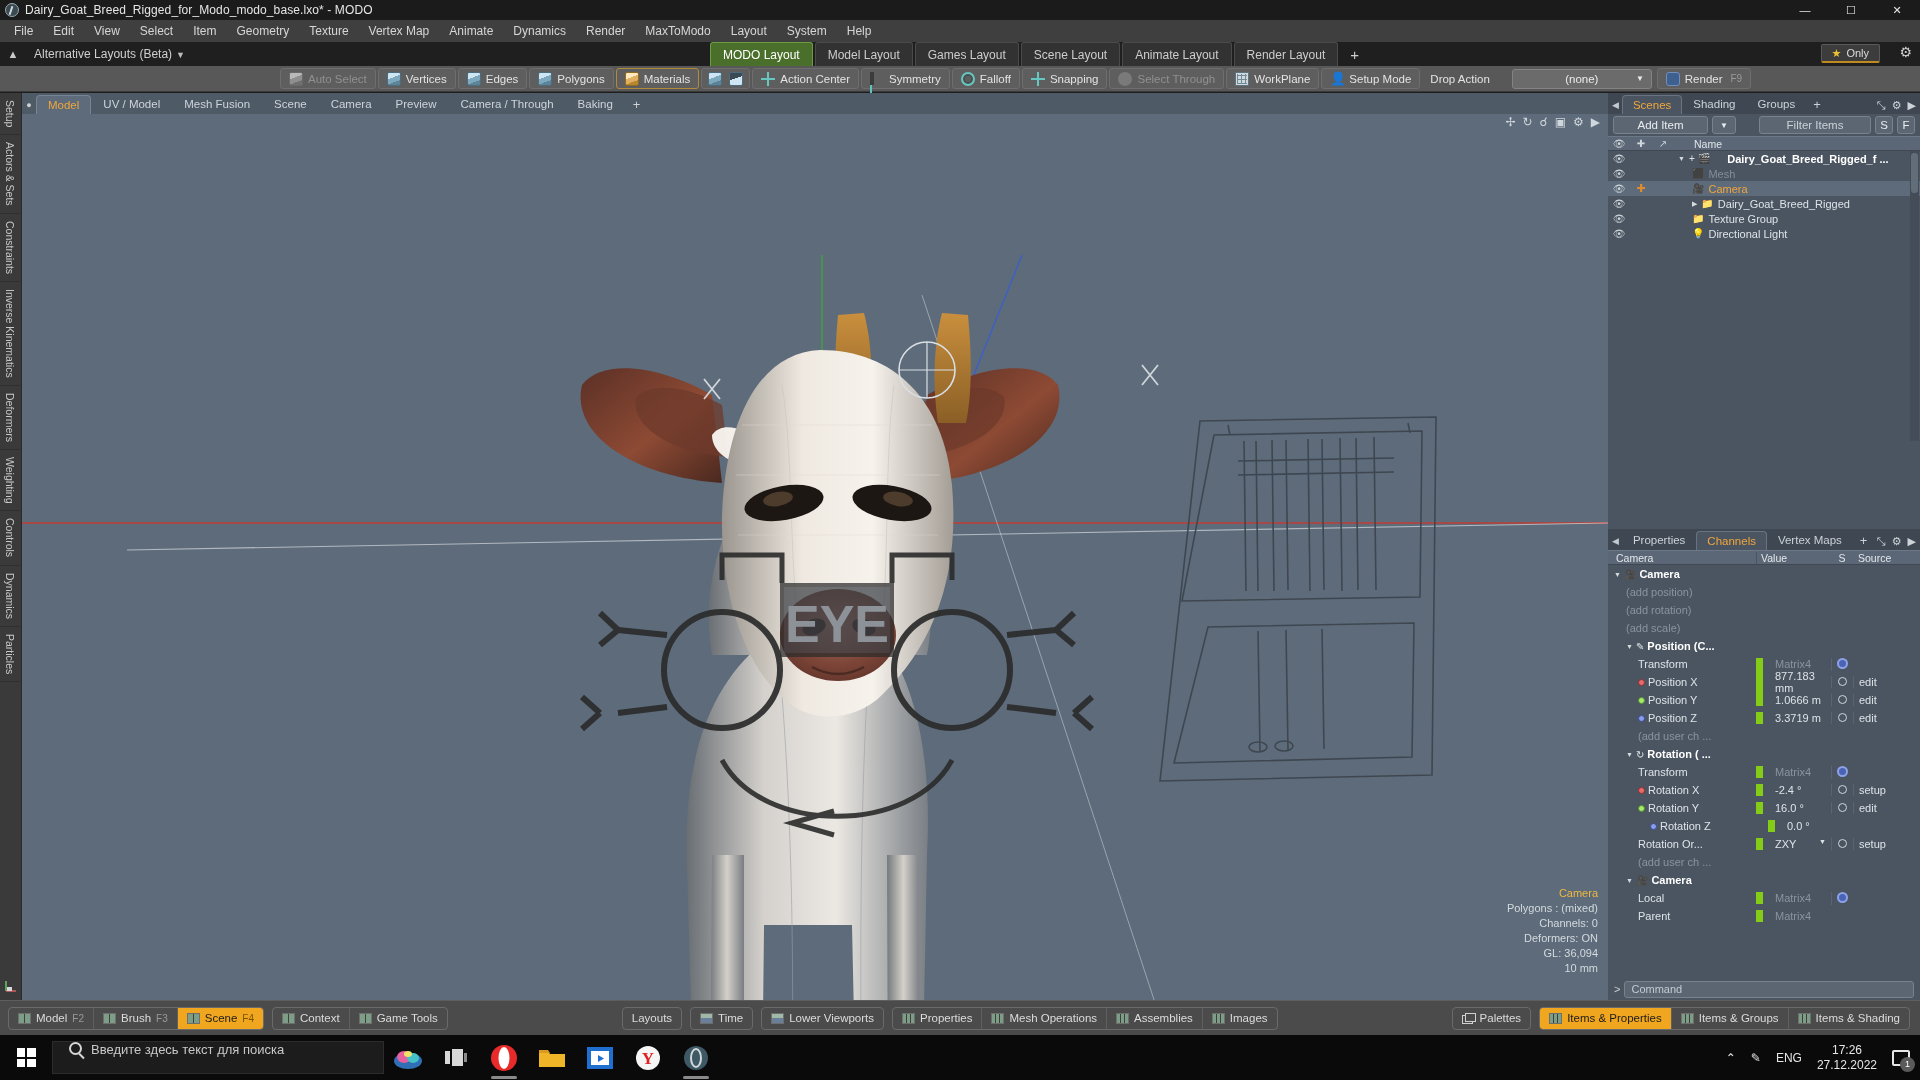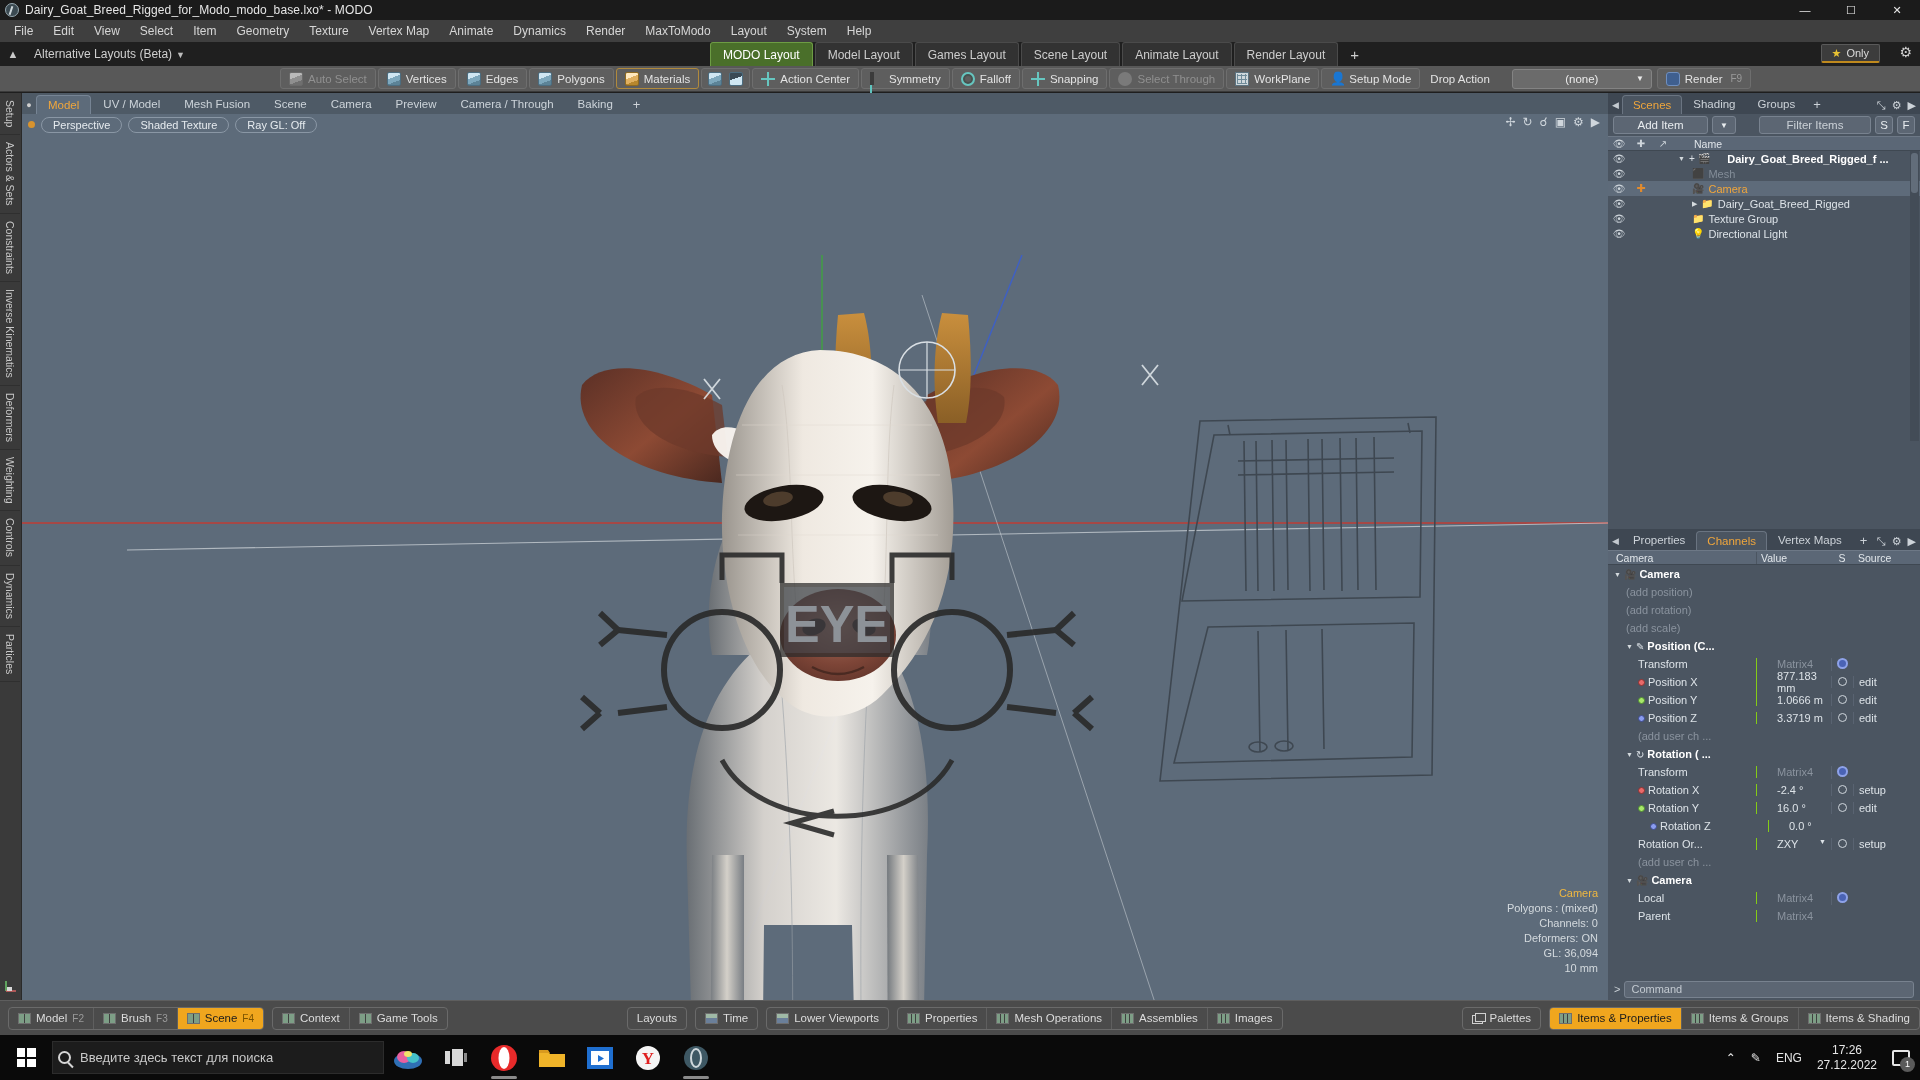--- a/index.html
+++ b/index.html
@@ -139,21 +139,21 @@
   #treearea { height:290px; background:#4b5561; position:relative; }
   #treescroll { position:absolute; right:1px; top:0; width:9px; height:290px; background:#434c57; }
   #treescroll i { position:absolute; left:1px; top:2px; width:7px; height:40px; background:#626d7a;
     border-radius:3px; }
   #chpanel { position:absolute; left:0; top:436px; width:312px; height:471px; background:#4b5561; }
   .chhdr { height:15px; background:#5b6776; display:flex; align-items:center; font-size:10.5px;
     color:#e2e7eb; border-top:1px solid #6d7886; border-bottom:1px solid #3f4852; }
   .chrow { height:18px; display:flex; align-items:center; font-size:11px; color:#dde3e8; }
   .chrow .cname { width:148px; display:flex; align-items:center; gap:3px; overflow:hidden;
     white-space:nowrap; }
-  .chrow .cval { width:75px; padding-left:20px; border-left:1px solid #84cc16; }
+  .chrow .cval { width:75px; padding-left:12px; border-left:7px solid #84cc16; }
   .chrow .cs { width:22px; text-align:center; border-left:1px solid #596371; }
   .chrow .csrc { flex:1; padding-left:5px; border-left:1px solid #596371; }
   .chrow.dim .cname, .chrow.dim .cval { color:#8a939e; }
   .chrow .bold { font-weight:bold; color:#ffffff; }
   .dotR,.dotG,.dotB { width:7px;height:7px;border-radius:50%;display:inline-block;flex:none; }
   .dotR { background:#e86a6a; border:1px solid #8c3030; }
   .dotG { background:#a8e86a; border:1px solid #4e8c30; }
   .dotB { background:#8a9cf0; border:1px solid #3c4a8c; }
   .ocirc { display:inline-block; width:9px; height:9px; border-radius:50%; border:1px solid #cfd6dc; }
   .gcog { display:inline-block; width:11px; height:11px; border-radius:50%; background:#4a63b5;
@@ -186,21 +186,21 @@
     border:1px solid #d0d0d0; background:#4b4b4b; }
 
   
   #taskbar { position:absolute; left:0; top:1035px; width:1920px; height:45px; background:#0a0a0a;
     display:flex; align-items:center; }
   #startbtn { width:52px; height:45px; display:flex; align-items:center; justify-content:center; }
   .wflag { width:19px; height:19px; display:grid; grid-template-columns:1fr 1fr;
     grid-template-rows:1fr 1fr; gap:2px; }
   .wflag i { background:#ffffff; display:block; }
   #searchbox { width:332px; height:33px; background:#1c1c1c; border:1px solid #2c2c2c;
-    display:flex; align-items:center; gap:9px; padding-left:5px; }
+    display:flex; align-items:flex-start; gap:9px; padding-left:16px; }
   #searchbox .mag { width:13px; height:13px; border:2px solid #d6d6d6; border-radius:50%;
     position:relative; flex:none; }
   #searchbox .mag::after { content:""; position:absolute; right:-5px; bottom:-4px; width:7px;
     height:2px; background:#d6d6d6; transform:rotate(45deg); }
   #searchbox .ph { color:#c8c8c8; font-size:13px; }
   .tbicon { width:48px; height:45px; display:flex; align-items:center; justify-content:center;
     position:relative; }
   .tbicon.active::after { content:""; position:absolute; bottom:1px; left:11px; width:26px;
     height:3px; background:#8a8a8a; border-radius:2px; }
   #tray { position:absolute; right:0; top:0; height:45px; display:flex; align-items:center;
@@ -358,26 +358,20 @@
       <div class="vtab sel">Model</div>
       <div class="vtab">UV / Model</div>
       <div class="vtab">Mesh Fusion</div>
       <div class="vtab">Scene</div>
       <div class="vtab">Camera</div>
       <div class="vtab">Preview</div>
       <div class="vtab">Camera / Through</div>
       <div class="vtab">Baking</div>
       <div class="plus">+</div>
     </div>
-  <div id="vpbar">
-    <span class="dotorange"></span>
-    <span class="pill">Perspective</span>
-    <span class="pill">Shaded Texture</span>
-    <span class="pill">Ray GL: Off</span>
-  </div>
   <div id="vpicons">
     <span>✢</span>
     <span>↻</span>
     <span>☌</span>
     <span>▣</span>
     <span>⚙</span>
     <span>▶</span>
   </div>
 
   <div id="canvas3d">
@@ -877,21 +871,21 @@
         <span>Images</span>
       </div>
     </div>
   <div style="flex:1"></div>
   <div class="bgrp" id="bg7">
       <div class="bbtn">
         <span class="palic"></span>
         <span>Palettes</span>
       </div>
     </div>
-  <div class="bgrp" id="bg8" style="margin-right:0">
+  <div class="bgrp" id="bg8" style="margin-right:10px">
       <div class="bbtn sel">
         <span class="vicon three"></span>
         <span>Items &amp; Properties</span>
       </div>
       <div class="bbtn">
         <span class="vicon three"></span>
         <span>Items &amp; Groups</span>
       </div>
       <div class="bbtn">
         <span class="vicon three"></span>

